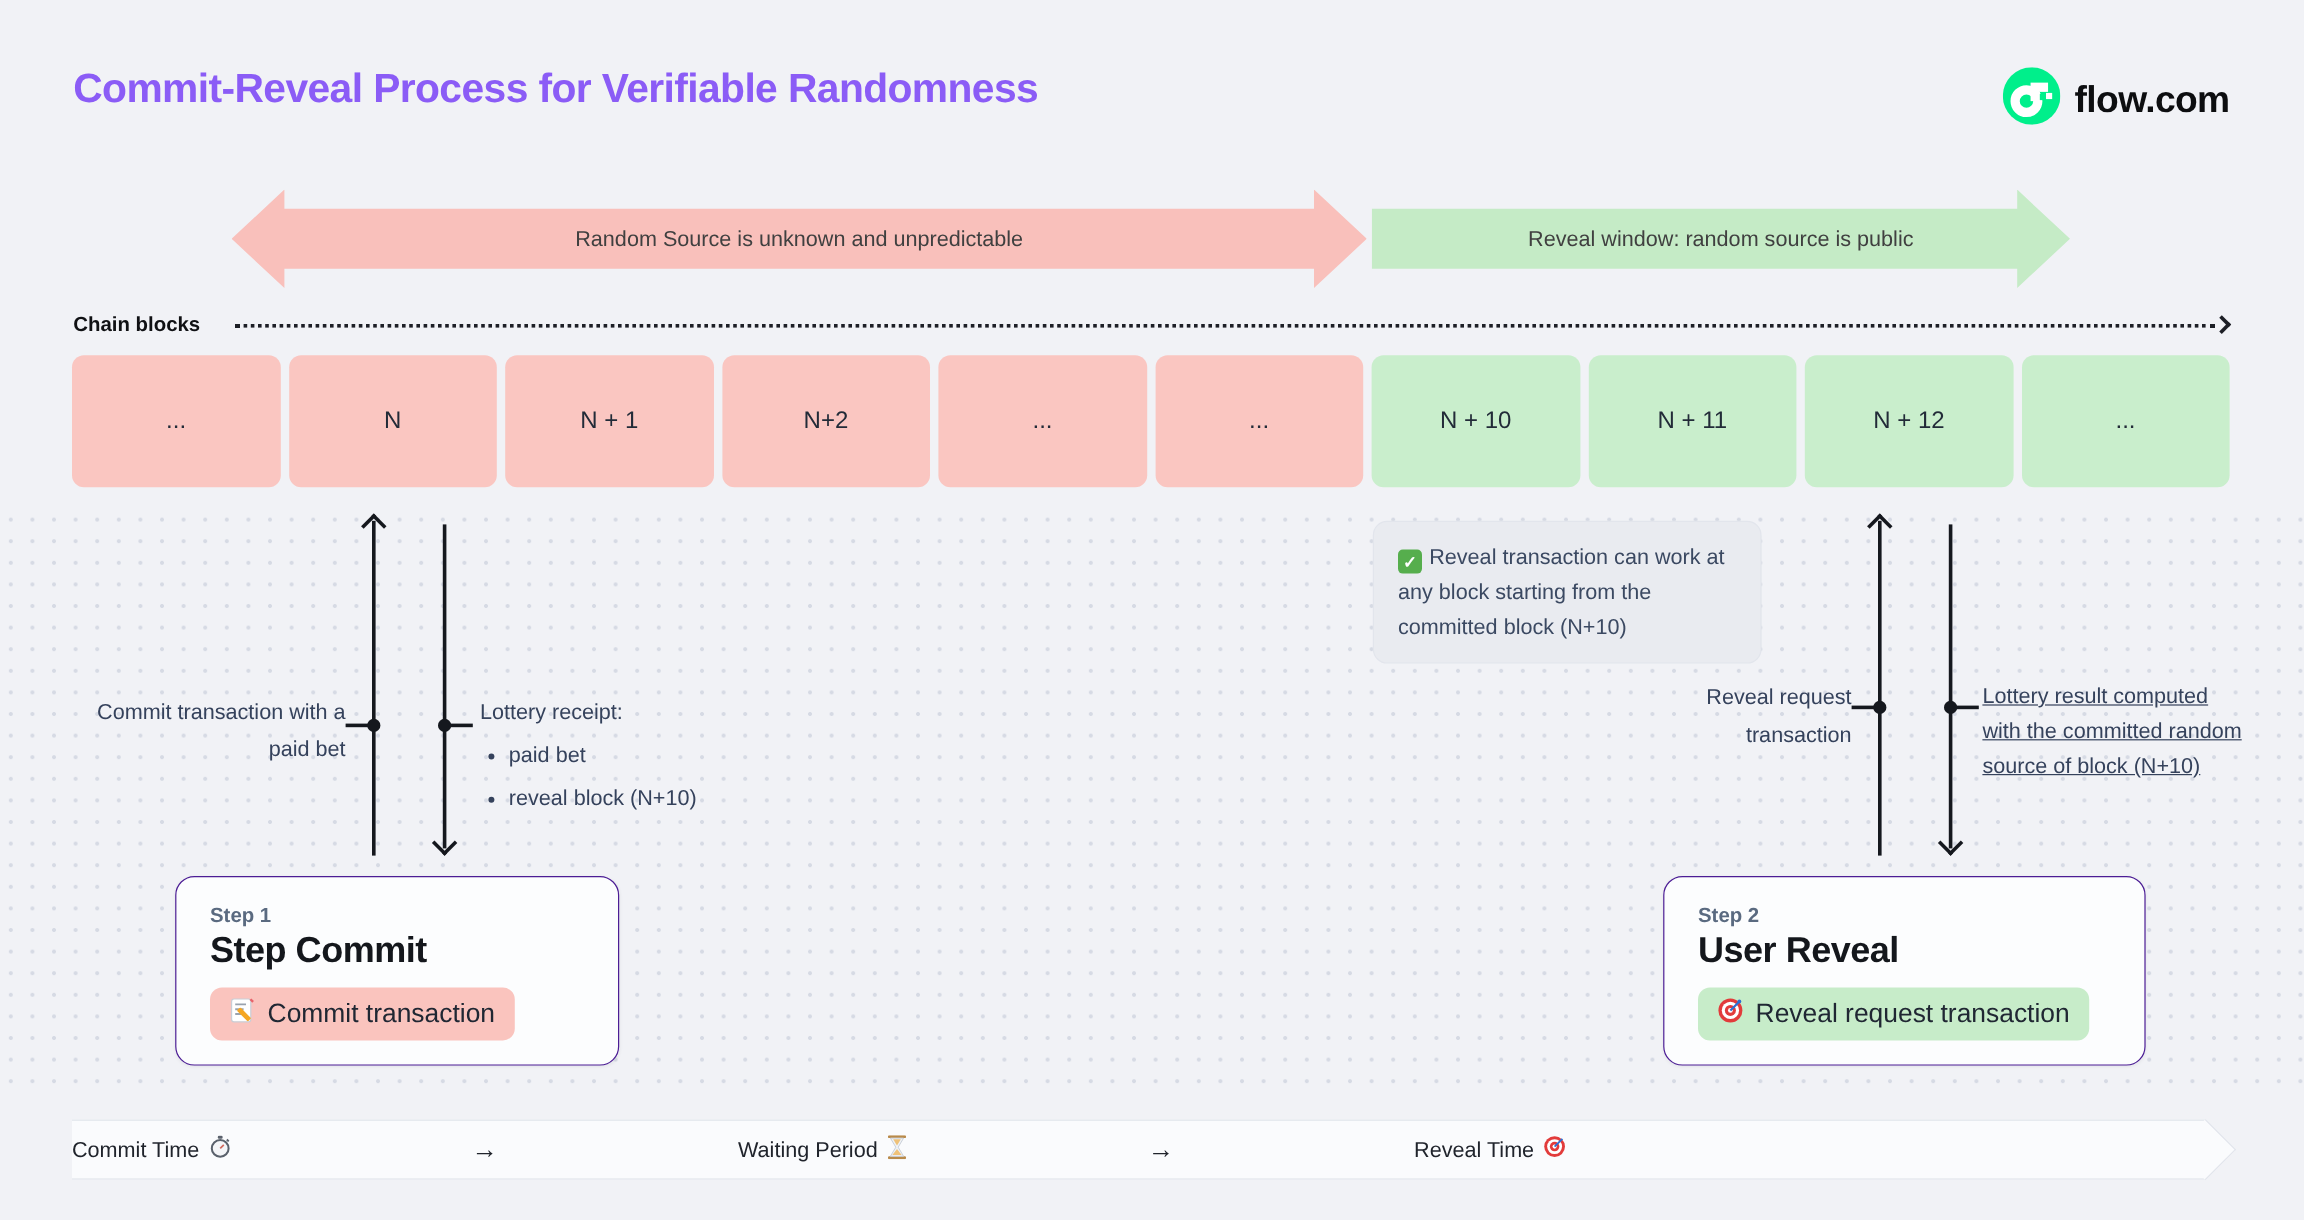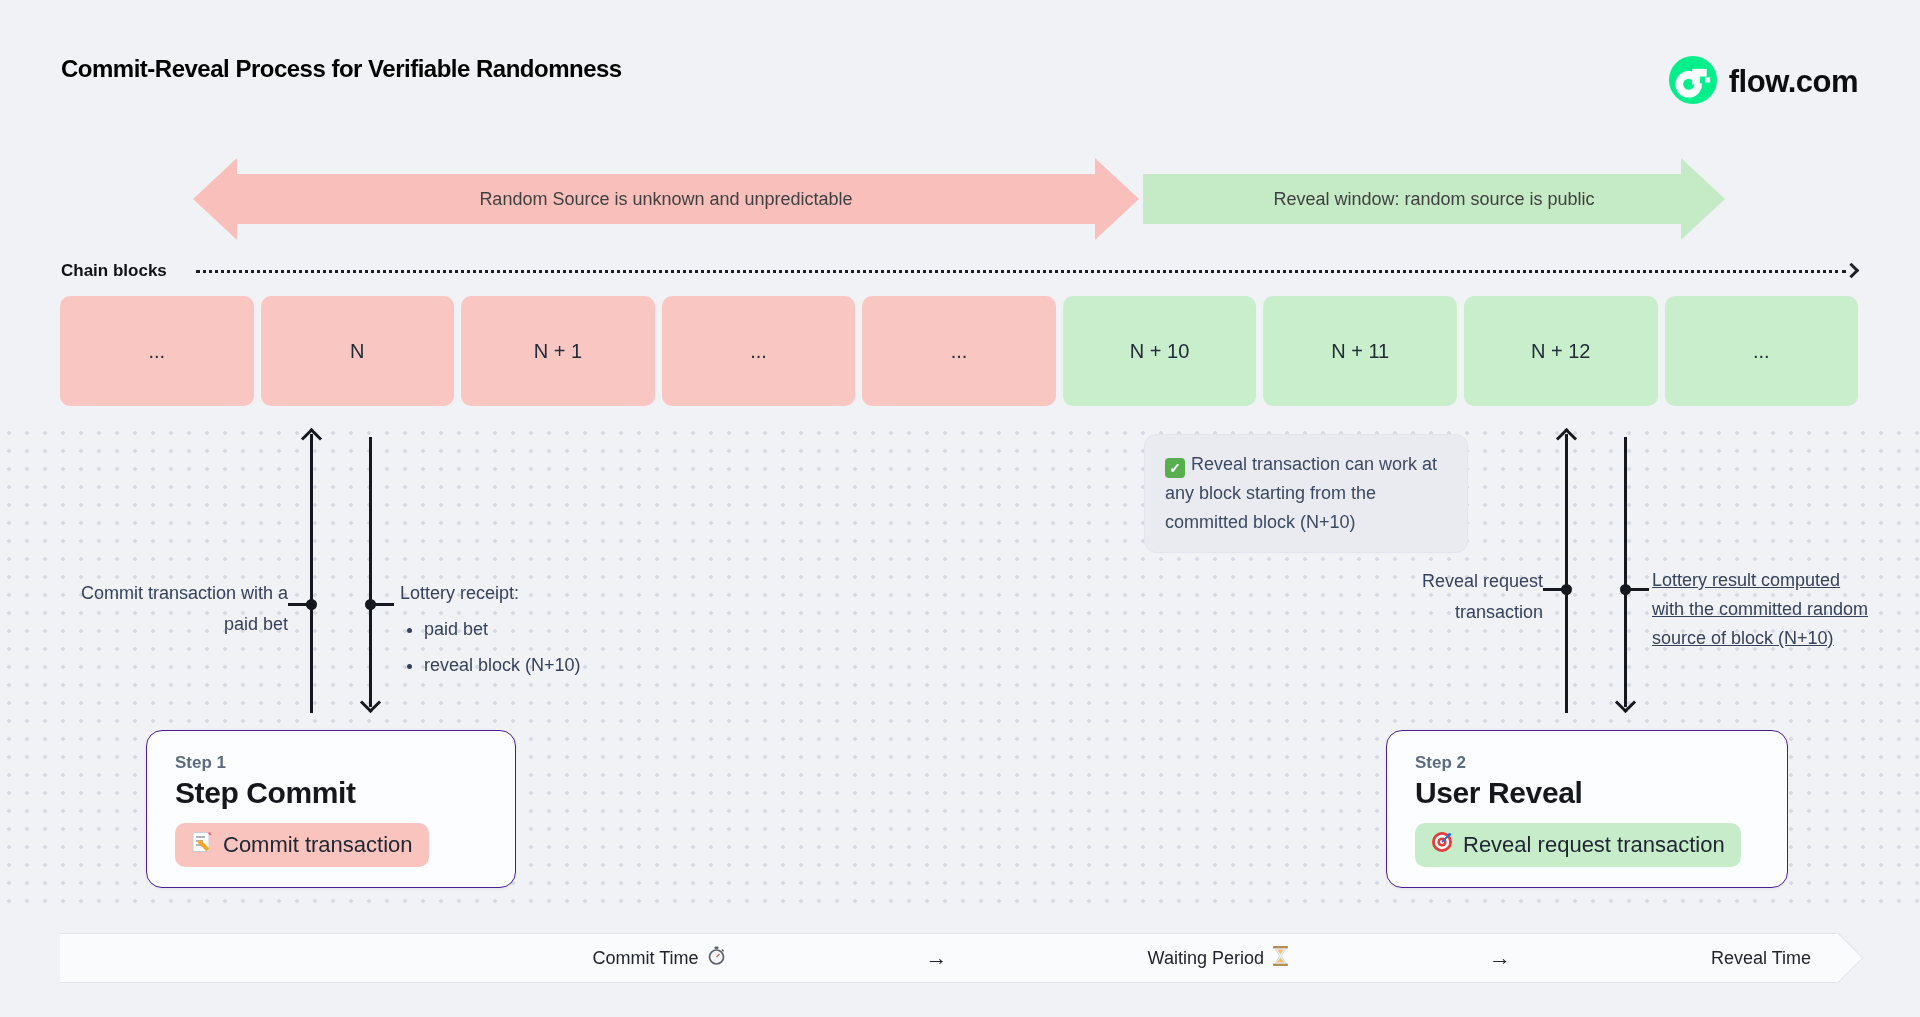--- a/index.html
+++ b/index.html
@@ -6,21 +6,21 @@
   html,body { width:1920px; height:1017px; }
   body { font-family:"Liberation Sans", sans-serif; background:#f1f2f6; }
   .canvas { position:relative; width:1920px; height:1017px; background:#f1f2f6; overflow:hidden; }
 
   
   .dot-band { position:absolute; left:0; top:424px; width:1920px; height:492px;
     background-image: radial-gradient(#d6dae4 1.6px, transparent 1.8px);
     background-size:18px 18px; }
 
   
-  .title { position:absolute; left:61px; top:55px; font-size:24px; font-weight:700; letter-spacing:-0.5px; color:#000000; }
+  .title { position:absolute; left:61px; top:55px; font-size:34px; font-weight:700; letter-spacing:-0.5px; color:#8b5cf6; }
   .brand { position:absolute; right:62px; top:56px; display:flex; align-items:center; gap:12px; }
   .brand-text { font-size:31px; font-weight:800; color:#0d0e10; letter-spacing:-0.5px; }
 
   
   .h-arrow { position:absolute; top:158px; height:82px; display:flex; align-items:center; justify-content:center;
     font-size:18px; font-weight:500; color:#404040; }
   .h-arrow.pink { left:193px; width:946px; background:#f9c0bb;
     clip-path:polygon(0 50%, 44px 0, 44px 16px, calc(100% - 44px) 16px, calc(100% - 44px) 0, 100% 50%, calc(100% - 44px) 100%, calc(100% - 44px) calc(100% - 16px), 44px calc(100% - 16px), 44px 100%); }
   .h-arrow.green { left:1143px; width:582px; background:#c5ebc6;
     clip-path:polygon(0 16px, calc(100% - 44px) 16px, calc(100% - 44px) 0, 100% 50%, calc(100% - 44px) 100%, calc(100% - 44px) calc(100% - 16px), 0 calc(100% - 16px)); }
@@ -69,21 +69,21 @@
   .step-kicker { font-size:17px; font-weight:700; color:#5a6a80; }
   .step-title { font-size:30px; font-weight:800; color:#14171c; margin-top:3px; letter-spacing:-0.4px; }
   .pill { display:inline-flex; align-items:center; gap:10px; margin-top:13px; border-radius:10px;
     padding:8px 16px; font-size:22px; font-weight:500; color:#202733; }
   .pill.pink { background:#fac4be; }
   .pill.green { background:#c7ecc9; }
 
   
   .timeline { position:absolute; left:60px; top:933px; width:1778px; height:50px; background:#fafbfd;
     border-top:1px solid #e2e5ec; border-bottom:1px solid #e2e5ec;
-    display:flex; align-items:center; justify-content:flex-end; gap:200px; font-size:18px; color:#20242c; }
+    display:flex; align-items:center; justify-content:flex-start; gap:200px; font-size:18px; color:#20242c; }
   .timeline-head { position:absolute; left:1820px; top:940px; width:36px; height:36px; background:#fafbfd;
     border-top:1px solid #e2e5ec; border-right:1px solid #e2e5ec; transform:rotate(45deg); }
   .tl-item { display:inline-flex; align-items:center; gap:8px; white-space:nowrap; }
   .tl-arrow { font-size:22px; color:#20242c; }
 
   .icon-svg { display:inline-block; vertical-align:middle; }
 </style>
 </head>
 <body>
 
@@ -115,20 +115,21 @@
   </div>
 
   <div class="chain-label">Chain blocks</div>
   <div class="dotted-line"></div>
   <div class="dotted-head"></div>
 
   <div class="blocks">
     <div class="block pink">...</div>
     <div class="block pink">N</div>
     <div class="block pink">N + 1</div>
+    <div class="block pink">N+2</div>
     <div class="block pink">...</div>
     <div class="block pink">...</div>
     <div class="block green">N + 10</div>
     <div class="block green">N + 11</div>
     <div class="block green">N + 12</div>
     <div class="block green">...</div>
   </div>
 
   <div class="note right">
     <span class="check-icon"></span><span>Reveal transaction can work at any block starting from the committed block (N+10)</span>

